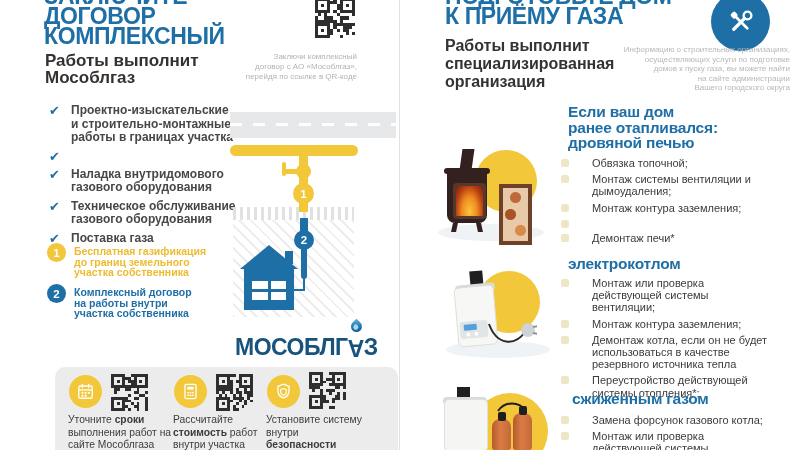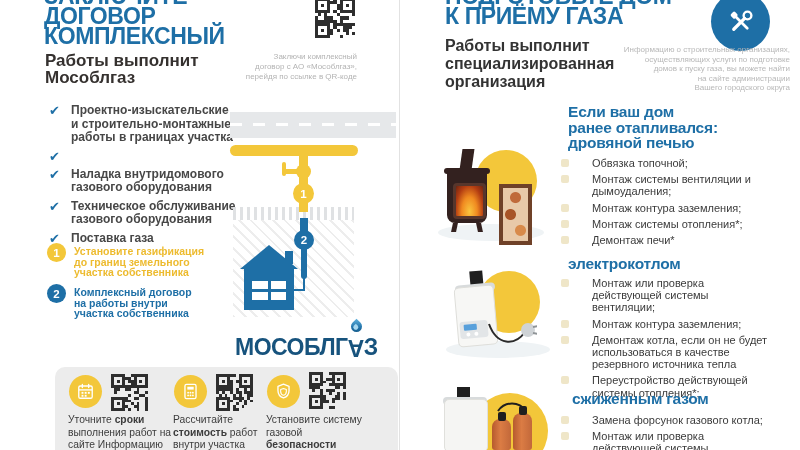--- a/index.html
+++ b/index.html
@@ -339,21 +339,21 @@
         <span class="check-text">Техническое обслуживание газового оборудования</span>
       </div>
       <div class="check">
         <span class="check-icon">✔</span>
         <span class="check-text">Поставка газа</span>
       </div>
     </div>
 
     <div class="step" id="step1">
       <span class="badge yellow">1</span>
-      <span class="step-text">Установите газификация
+      <span class="step-text">Бесплатная газификация
 до границ земельного
 участка собственника</span>
     </div>
     <div class="step" id="step2">
       <span class="badge blue">2</span>
       <span class="step-text">Комплексный договор
 на работы внутри
 участка собственника</span>
     </div>
 
@@ -561,21 +561,21 @@
           <i class="on"></i>
           <i></i>
           <i class="on"></i>
           <i></i>
           <i></i>
           <i class="on"></i>
           <i></i>
           <i></i>
           <i class="on"></i>
         </div>
-      <div class="ftext" id="ft1"><span>Уточните </span><b>сроки</b><span> выполнения работ на сайте Информацию</span></div>
+      <div class="ftext" id="ft1"><span>Уточните </span><b>сроки</b><span> выполнения работ на сайте Мособлгаза</span></div>
 
       <div class="fcircle" id="fc2">
         <svg viewBox="0 0 24 24" width="19" height="19">
             <rect x="5" y="3" width="14" height="18" rx="2" fill="none" stroke="#fff" stroke-width="1.7"></rect>
             <rect x="8" y="6" width="8" height="3.6" fill="#fff"></rect>
             <circle cx="9" cy="13.5" r="1.15" fill="#fff"></circle>
             <circle cx="12" cy="13.5" r="1.15" fill="#fff"></circle>
             <circle cx="15" cy="13.5" r="1.15" fill="#fff"></circle>
             <circle cx="9" cy="17" r="1.15" fill="#fff"></circle>
             <circle cx="12" cy="17" r="1.15" fill="#fff"></circle>
@@ -925,21 +925,21 @@
           <i class="on"></i>
           <i></i>
           <i></i>
           <i class="on"></i>
           <i class="on"></i>
           <i></i>
           <i></i>
           <i></i>
           <i></i>
         </div>
-      <div class="ftext" id="ft3"><span>Установите систему газовой </span><b>безопасности</b><span></span></div>
+      <div class="ftext" id="ft3"><span>Установите систему внутри </span><b>безопасности</b><span></span></div>
     </div>
   </div>
 
   <div class="abs" id="divider"></div>
 
   <div class="page">
 
     <div class="abs poster-title" id="r-title">
       <div>ПОДГОТОВЬТЕ ДОМ</div>
       <div>К ПРИЁМУ ГАЗА</div>
@@ -974,21 +974,20 @@
       <div class="bullet-item">
           <span class="bullet"></span>
           <span class="bullet-text">Монтаж системы вентиляции и дымоудаления;</span>
         </div>
       <div class="bullet-item">
           <span class="bullet"></span>
           <span class="bullet-text">Монтаж контура заземления;</span>
         </div>
       <div class="bullet-item">
           <span class="bullet"></span>
-          <span class="bullet-text">Монтаж системы отопления*;</span>
         </div>
       <div class="bullet-item">
           <span class="bullet"></span>
           <span class="bullet-text">Демонтаж печи*</span>
         </div>
     </div>
 
     <div class="abs ycircle" id="ill1-circle"></div>
     <div class="abs blob" id="ill1-blob"></div>
     <div class="abs" id="stove-chimney"></div>

